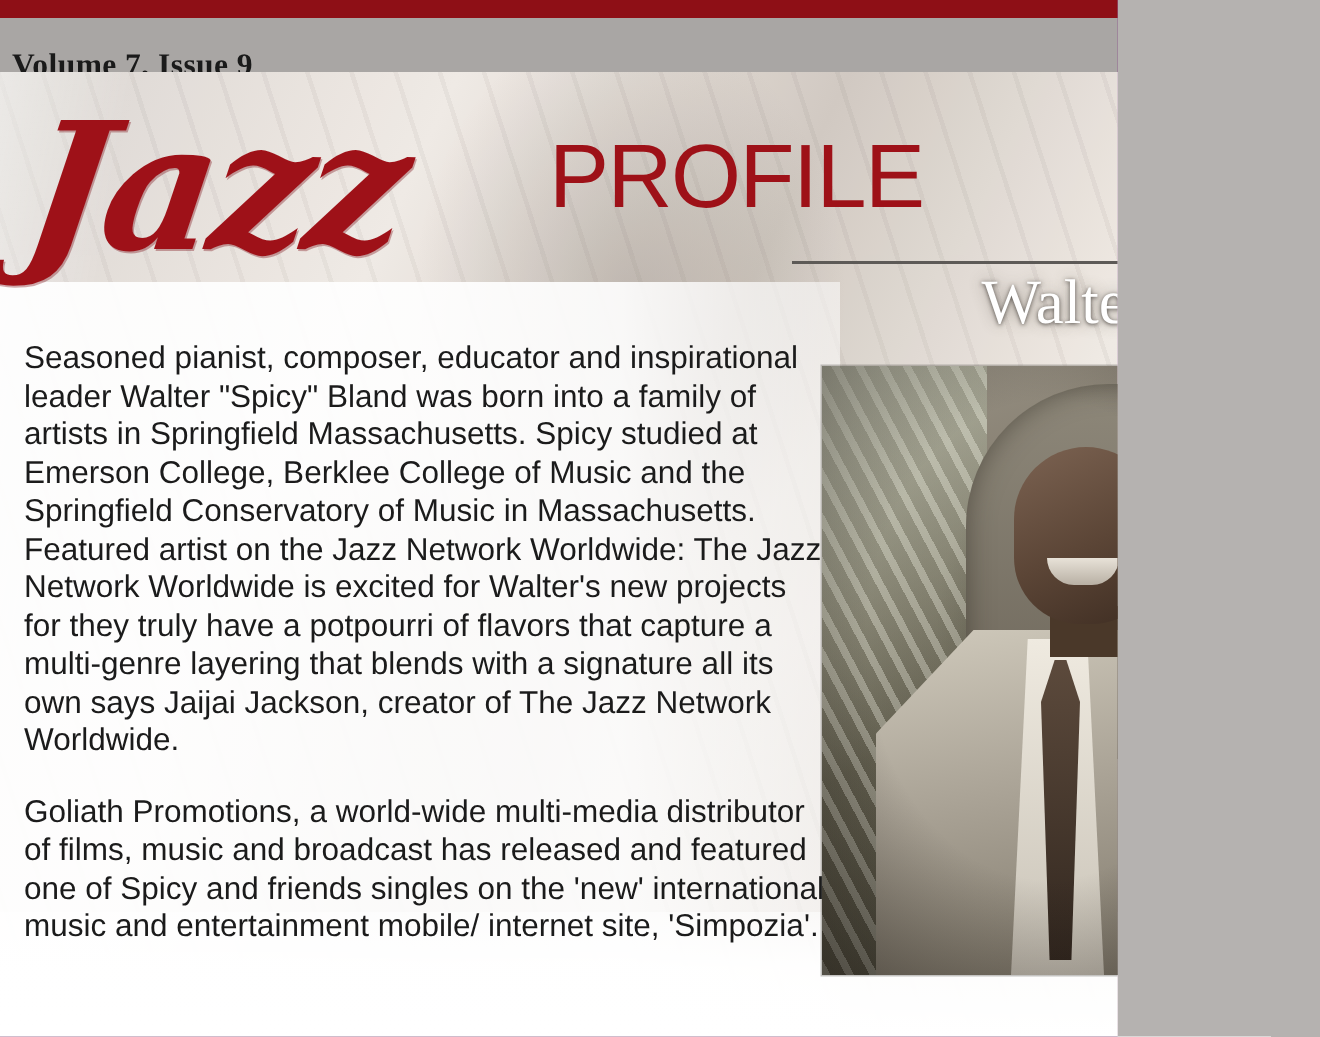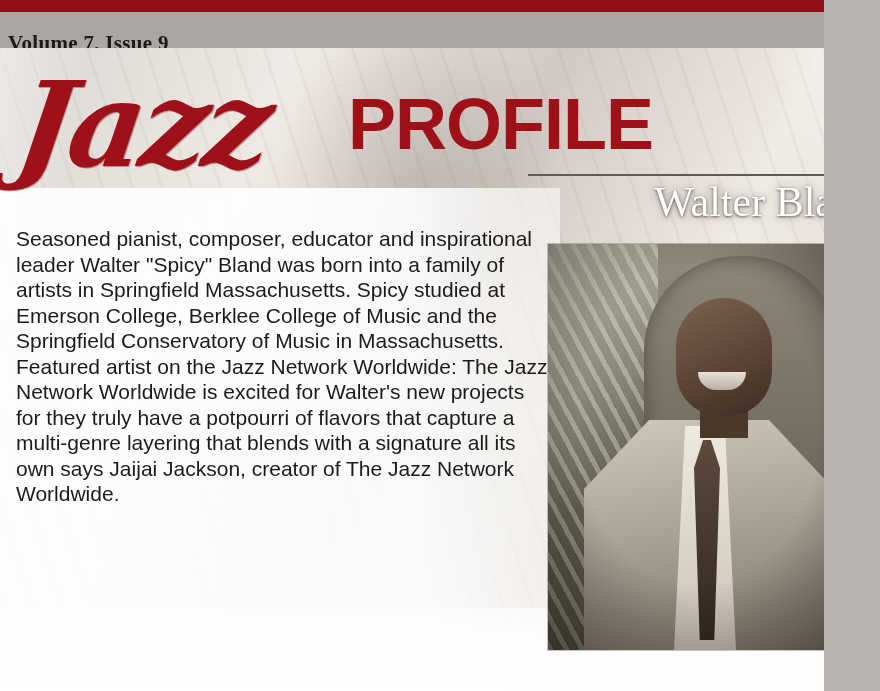--- a/index.html
+++ b/index.html
@@ -9,21 +9,21 @@
   body {
     width: 880px;
     height: 691px;
     overflow: hidden;
     font-family: "Liberation Sans", sans-serif;
     background: #b5b2b0;
   }
 
   #page {
     position: relative;
-    width: 824px;
+    width: 745px;
     height: 691px;
     background: #701a75;
     overflow: hidden;
   }
 
   
   .top-crimson-bar {
     position: absolute;
     left: 0; top: 0;
     width: 880px; height: 12px;
@@ -105,24 +105,24 @@
     font-weight: bold;
     font-size: 118px;
     line-height: 1;
     color: #9e1118;
     letter-spacing: -4px;
     transform: skewX(-8deg);
     text-shadow: 1px 1px 0 rgba(120,10,16,0.35);
   }
   .profile-word {
     position: absolute;
-    left: 330px; top: 30px;
-    font-family: "Liberation Sans", sans-serif;
-    font-weight: bold;
-    font-size: 72px;
+    left: 348px; top: 30px;
+    font-family: "Liberation Sans", sans-serif;
+    font-weight: normal;
+    font-size: 60px;
     line-height: 1;
     color: #9e1118;
     letter-spacing: -1px;
   }
 
   
   .nameplate {
     position: absolute;
     left: 528px; top: 126px;
     width: 348px; height: 60px;
@@ -271,17 +271,18 @@
       <div class="p-shirt"></div>
       <div class="p-tie"></div>
       <div class="p-neck"></div>
       <div class="p-head"></div>
       <div class="p-smile"></div>
       <div class="p-vignette"></div>
     </div>
 
     <div class="article">
       <p class="para">Seasoned pianist, composer, educator and inspirational leader Walter "Spicy" Bland was born into a family of artists in Springfield Massachusetts. Spicy studied at Emerson College, Berklee College of Music and the Springfield Conservatory of Music in Massachusetts.  Featured artist on the Jazz Network Worldwide: The Jazz Network Worldwide is excited for Walter's new projects for they truly have a potpourri of flavors that capture a multi-genre layering that blends with a signature all its own says Jaijai Jackson, creator of The Jazz Network Worldwide.</p>
+      <p class="para">Goliath Promotions, a world-wide multi-media distributor of films, music and broadcast has released and featured one of Spicy and friends singles on the 'new' international music and entertainment mobile/ internet site, 'Simpozia'.</p>
     </div>
 
 
   </div>
 </div>
 
 </body></html>

